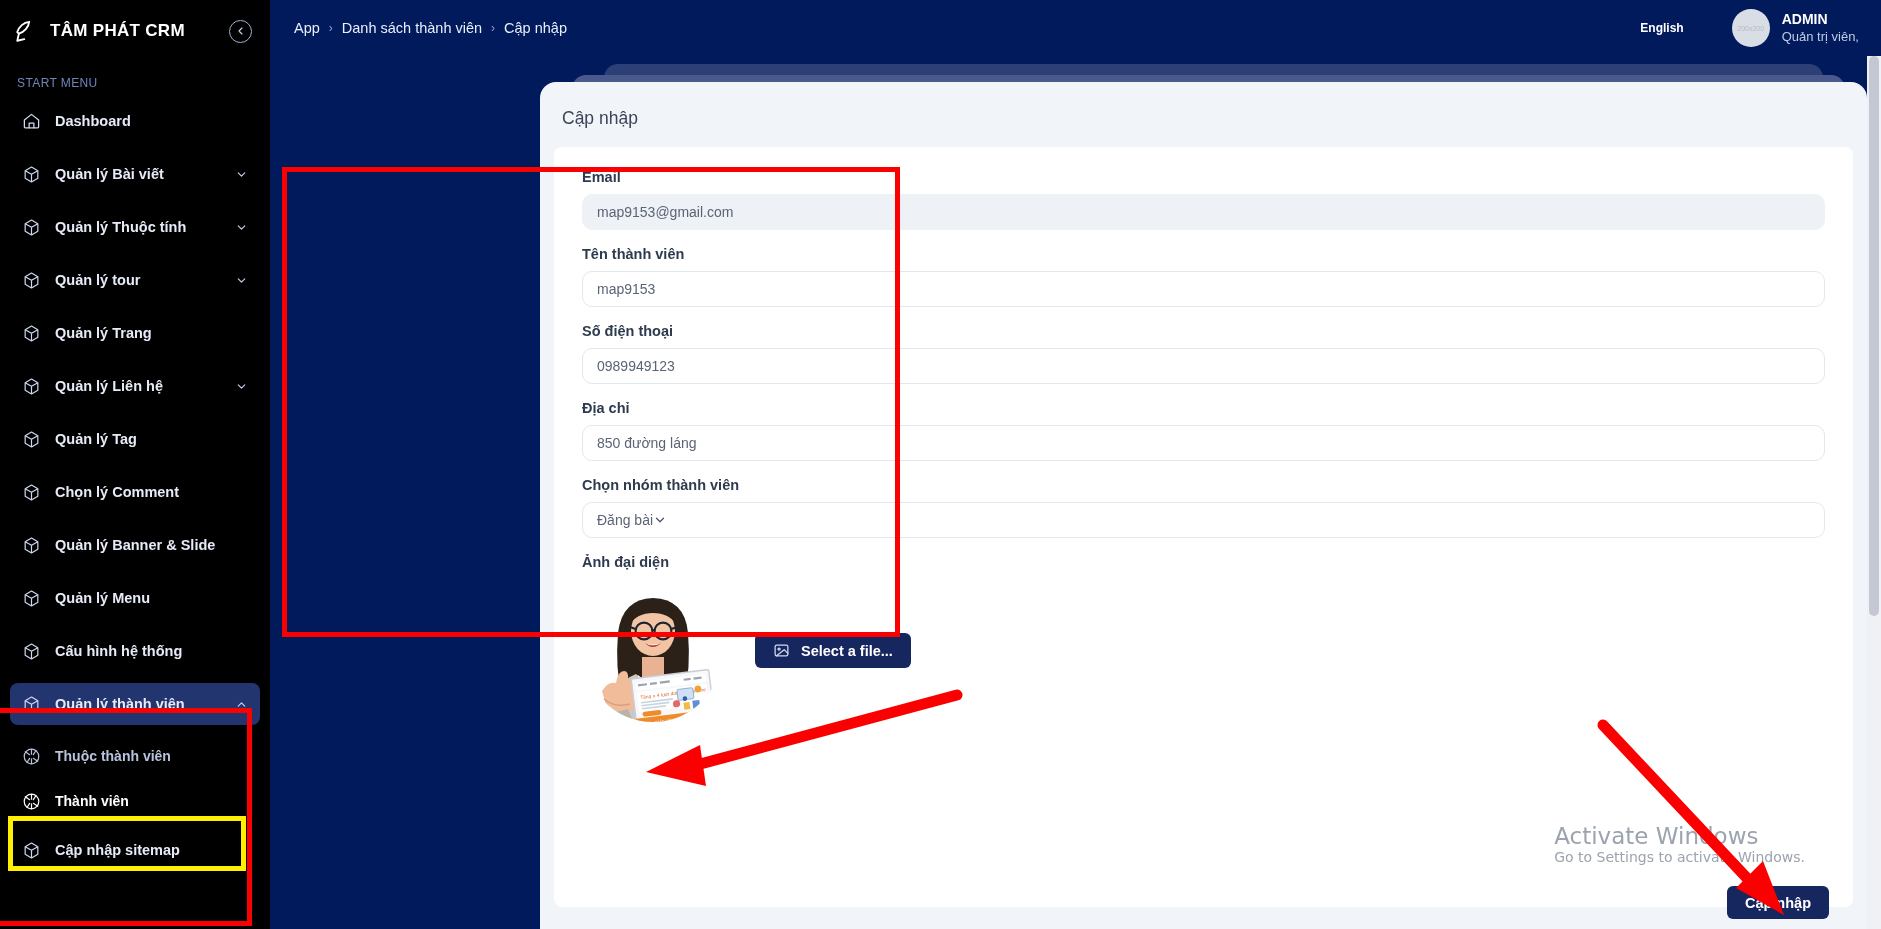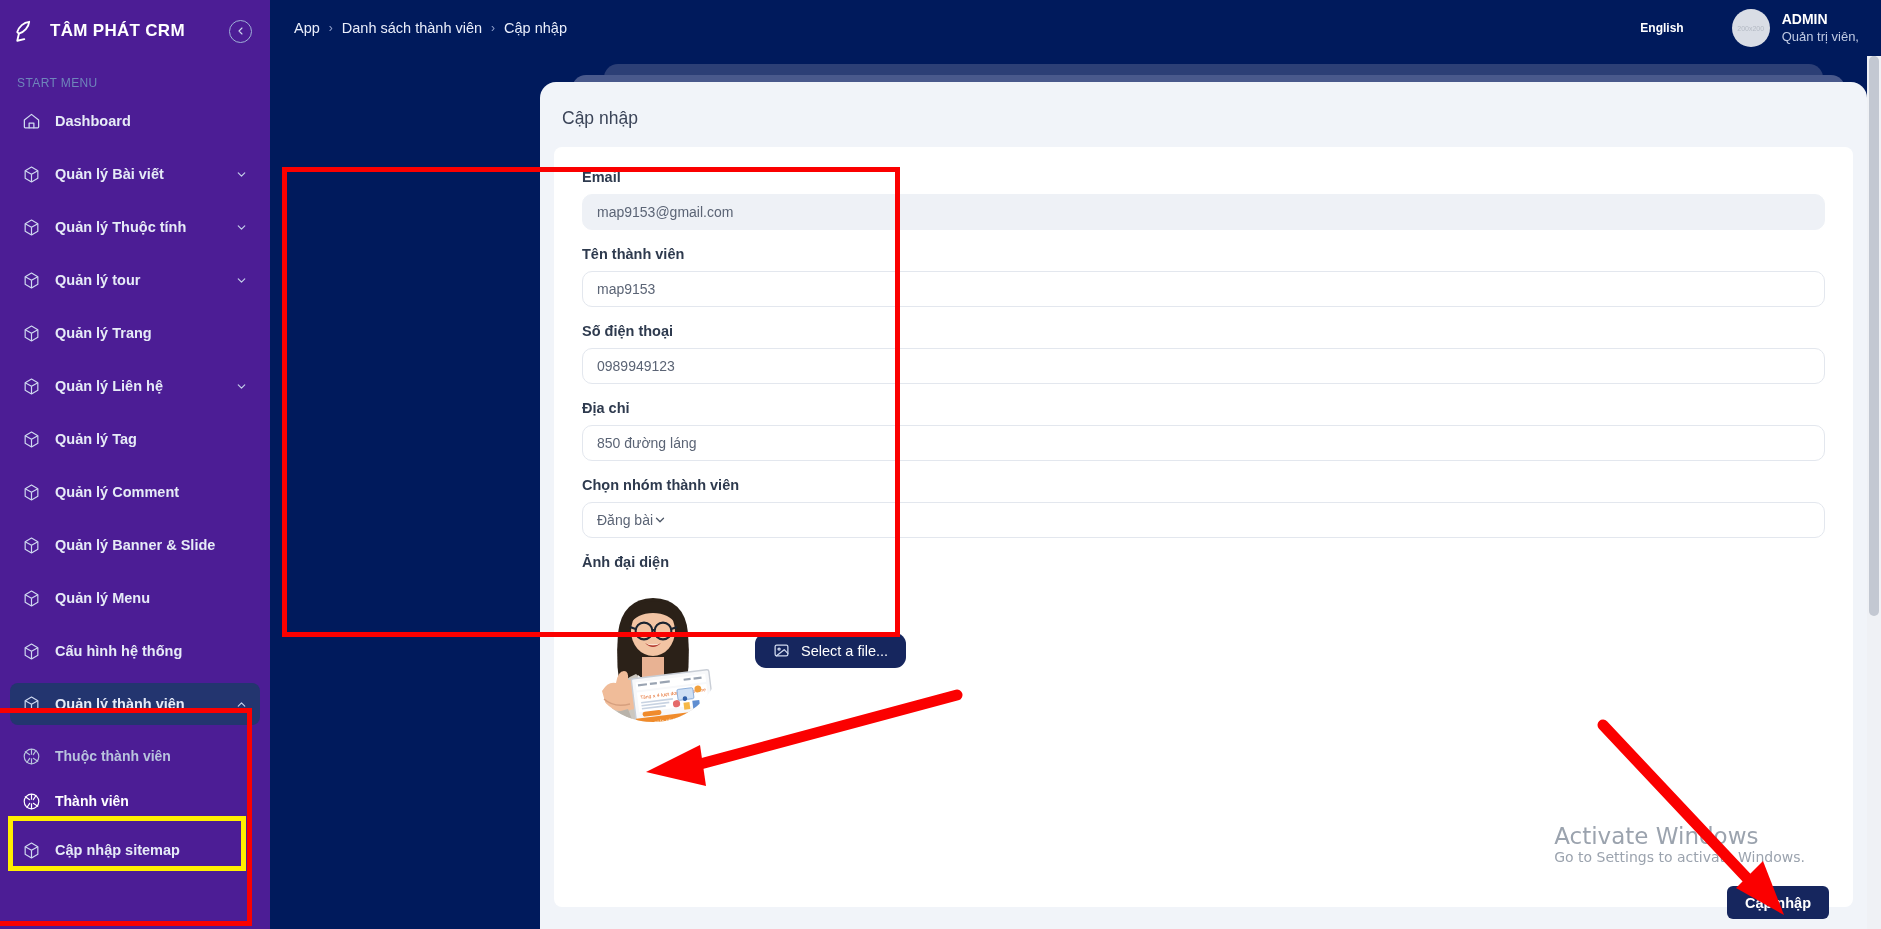--- a/index.html
+++ b/index.html
@@ -8,21 +8,21 @@
     width: 1881px; height: 929px;
     overflow: hidden;
     font-family: "Liberation Sans", "DejaVu Sans", sans-serif;
     background: #001a5c;
   }
   #app { position: relative; width: 1881px; height: 929px; display: flex; }
 
   
   .sidebar {
     width: 270px; height: 929px;
-    background: #4c1d95;
+    background: #000000;
     flex: 0 0 270px;
     position: relative;
     overflow: hidden;
   }
   .brand {
     height: 62px;
     display: flex; align-items: center;
     padding: 0 18px 0 14px;
     gap: 10px;
   }
@@ -125,24 +125,24 @@
     background: #ffffff; color: #5b6475; font-size: 14px;
     padding: 0 14px; display: flex; align-items: center;
     margin-bottom: 16px;
   }
   .field-input.readonly { background: #eef1f6; border-color: #eef1f6; }
   .field-input.select { }
   .field-input .chev-d { width: 14px; height: 14px; color: #4b5565; }
 
   .select-file-btn {
     background: #16265e; color: #ffffff;
-    border: none; border-radius: 11px;
+    border: none; border-radius: 6px;
     height: 35px; padding: 0 18px;
     display: inline-flex; align-items: center; gap: 11px;
-    font-size: 14.5px; font-weight: normal; cursor: pointer;
+    font-size: 14.5px; font-weight: bold; cursor: pointer;
     font-family: inherit;
   }
   .select-file-btn .img-ico { width: 17px; height: 17px; color: #cfd8ee; }
 
   .avatar-row { display: flex; align-items: center; gap: 30px; margin-top: 4px; }
   .avatar-preview {
     width: 143px; height: 143px; position: relative; overflow: hidden;
     background: #ffffff;
   }
 
@@ -303,21 +303,21 @@
       </div>
 
       <div class="nav-item">
         <span class="ico">
           <svg viewBox="0 0 24 24" fill="none" stroke="currentColor" stroke-width="1.5" stroke-linejoin="round" width="19" height="19">
             <path d="M12 2.6l8 4.6v9.6l-8 4.6-8-4.6V7.2z"></path>
               <path d="M4 7.2l8 4.6 8-4.6"></path>
               <path d="M12 11.8v9.6"></path>
           </svg>
         </span>
-        <span class="lbl">Quản lý Comment</span>
+        <span class="lbl">Chọn lý Comment</span>
       </div>
 
       <div class="nav-item">
         <span class="ico">
           <svg viewBox="0 0 24 24" fill="none" stroke="currentColor" stroke-width="1.5" stroke-linejoin="round" width="19" height="19">
             <path d="M12 2.6l8 4.6v9.6l-8 4.6-8-4.6V7.2z"></path>
               <path d="M4 7.2l8 4.6 8-4.6"></path>
               <path d="M12 11.8v9.6"></path>
           </svg>
         </span>

